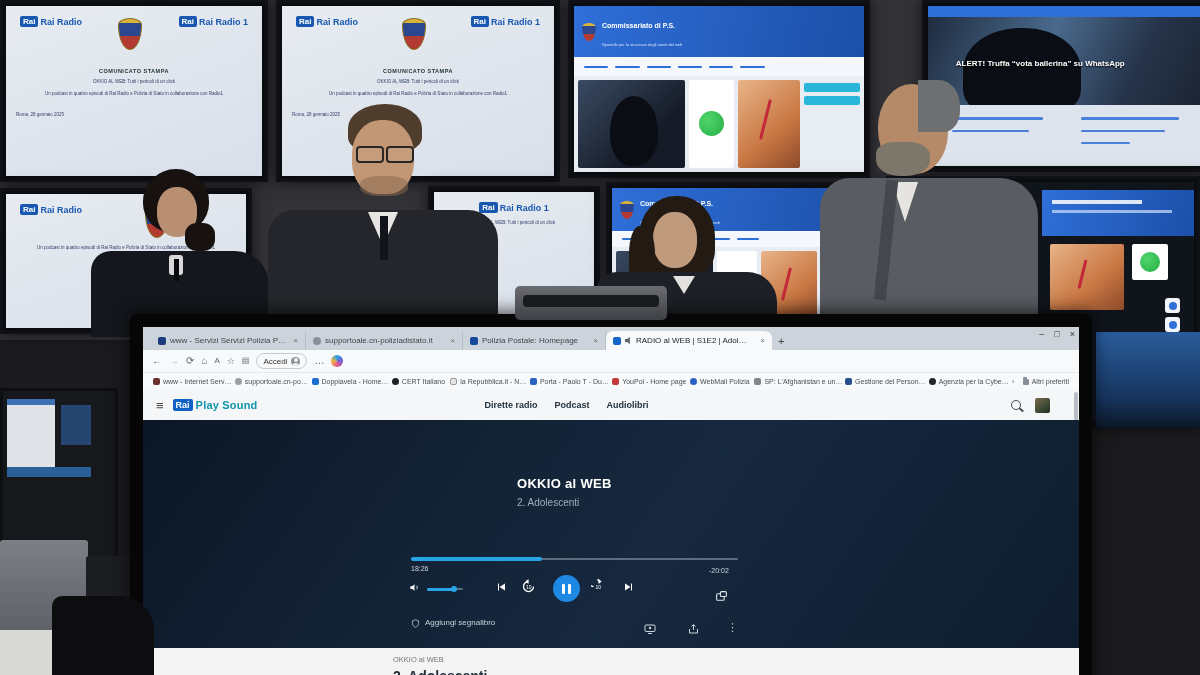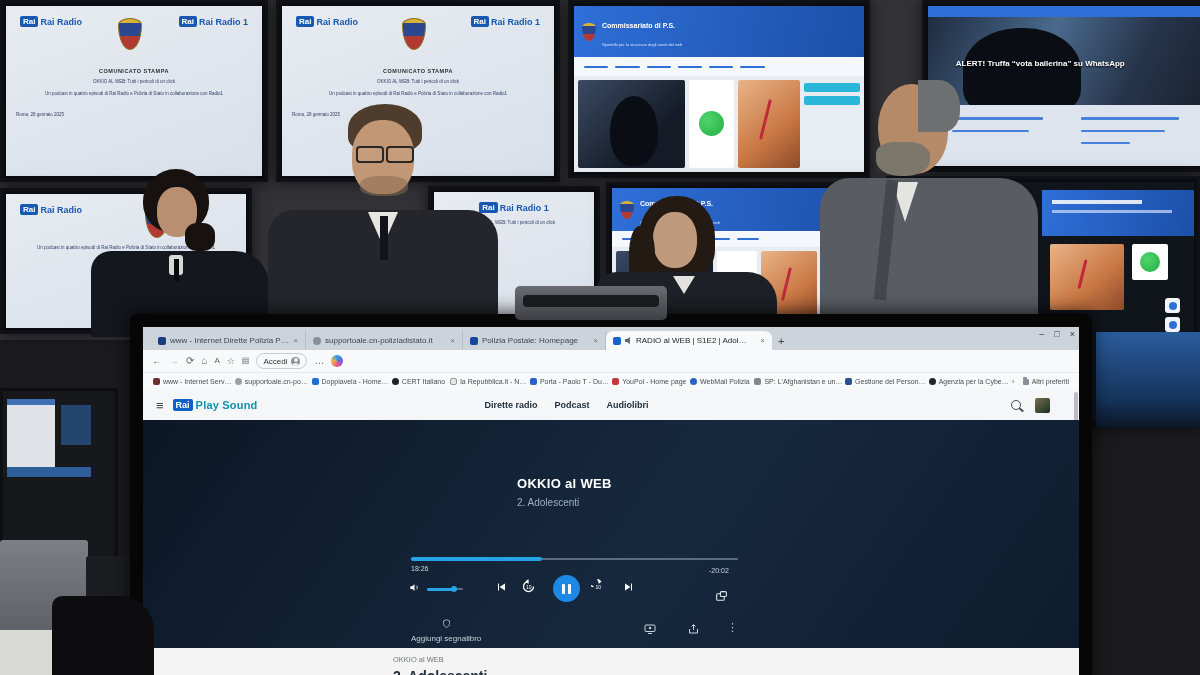--- a/index.html
+++ b/index.html
@@ -104,21 +104,21 @@
   .eptitle .e{font-size:10px;color:#9db0c2;margin-top:6px;}
   .pbar{position:absolute;left:268px;top:138px;width:327px;height:2px;background:#5b6c7e;border-radius:2px;}
   .pfill{position:absolute;left:0;top:-1px;height:4px;width:40%;background:#27a3e8;border-radius:2px;}
   .tm{position:absolute;font-size:7px;color:#cdd6df;}
   .ctrl{position:absolute;color:#fff;}
   .playbtn{position:absolute;left:410px;top:155px;width:27px;height:27px;border-radius:50%;background:#1e88e5;display:flex;align-items:center;justify-content:center;gap:3px;}
   .playbtn i{display:block;width:3px;height:10px;background:#fff;border-radius:1px;}
   .vslider{position:absolute;left:284px;top:168px;width:36px;height:2px;background:#58false;background:#5b6c7e;border-radius:2px;}
   .vfill{position:absolute;left:0;top:-0.5px;height:3px;width:75%;background:#27a3e8;border-radius:2px;}
   .vfill:after{content:"";position:absolute;right:-3px;top:-1.5px;width:6px;height:6px;border-radius:50%;background:#27a3e8;}
-  .bkm{position:absolute;left:268px;top:198px;display:flex;align-items:center;gap:5px;font-size:8px;color:#c9d3dc;flex-direction:column;}
+  .bkm{position:absolute;left:268px;top:198px;display:flex;gap:5px;font-size:8px;color:#c9d3dc;}
   .belowfold{height:48px;background:#f4f4f5;padding:7px 0 0 250px;box-sizing:border-box;}
   .bf-small{font-size:7.5px;color:#707579;}
   .bf-big{font-size:14px;font-weight:bold;color:#26303a;margin-top:4px;}
   svg{display:block;}
   
   .leftmon{position:absolute;left:0;top:388px;width:118px;height:172px;background:#17181c;border:3px solid #0e0f12;box-sizing:border-box;z-index:8;}
   .leftmon .w1{position:absolute;left:4px;top:8px;width:48px;height:62px;background:#dfe3e8;border-top:6px solid #3f6fb4;}
   .leftmon .w2{position:absolute;left:58px;top:14px;width:30px;height:40px;background:#24456e;}
   .leftmon .w3{position:absolute;left:4px;top:76px;width:84px;height:10px;background:#2c5e99;}
   .monback{position:absolute;left:0;top:540px;width:88px;height:96px;background:linear-gradient(180deg,#7c7f85,#5c5f65);z-index:24;border-radius:3px;}
@@ -365,21 +365,21 @@
   <div class="webcam">
       <div class="lens"></div>
     </div>
 
   <div class="bigmon">
     <div class="screen">
 
       <div class="tabbar">
         <div class="tab" style="width:140px">
           <span class="fav" style="background:#1a3c7c"></span>
-          <span class="ttl">www - Internet Dirette Polizia P…</span>
+          <span class="ttl">www - Servizi Servizi Polizia P…</span>
           <span class="x">×</span>
         </div>
         <div class="tab" style="width:142px">
           <span class="fav" style="background:#8a9099;border-radius:50%"></span>
           <span class="ttl">supportoale.cn-poliziadistato.it</span>
           <span class="x">×</span>
         </div>
         <div class="tab" style="width:128px">
           <span class="fav" style="background:#15489c"></span>
           <span class="ttl">Polizia Postale: Homepage</span>

